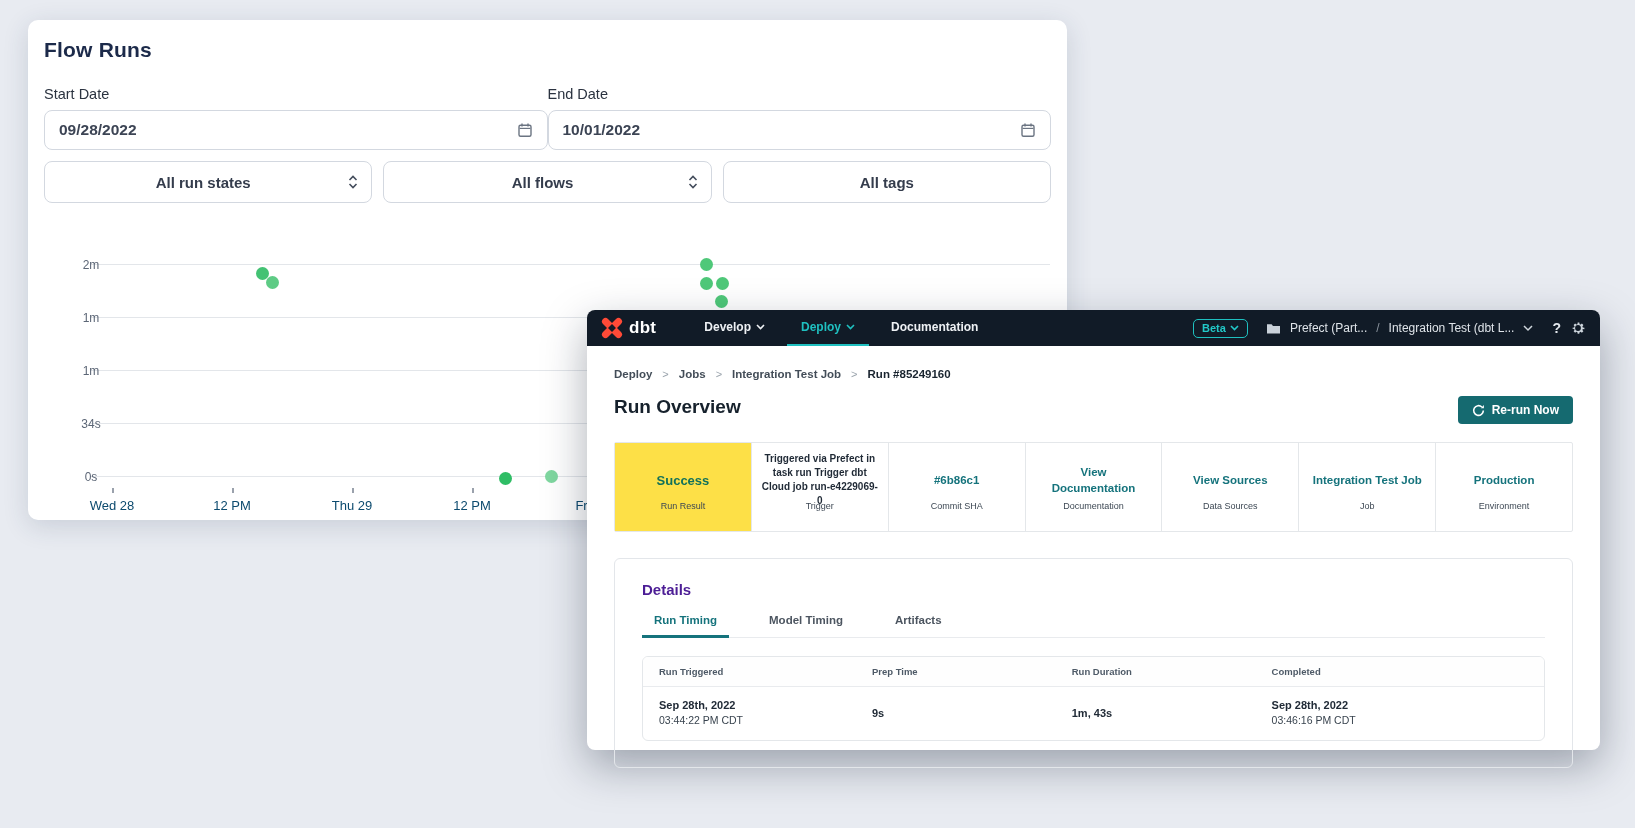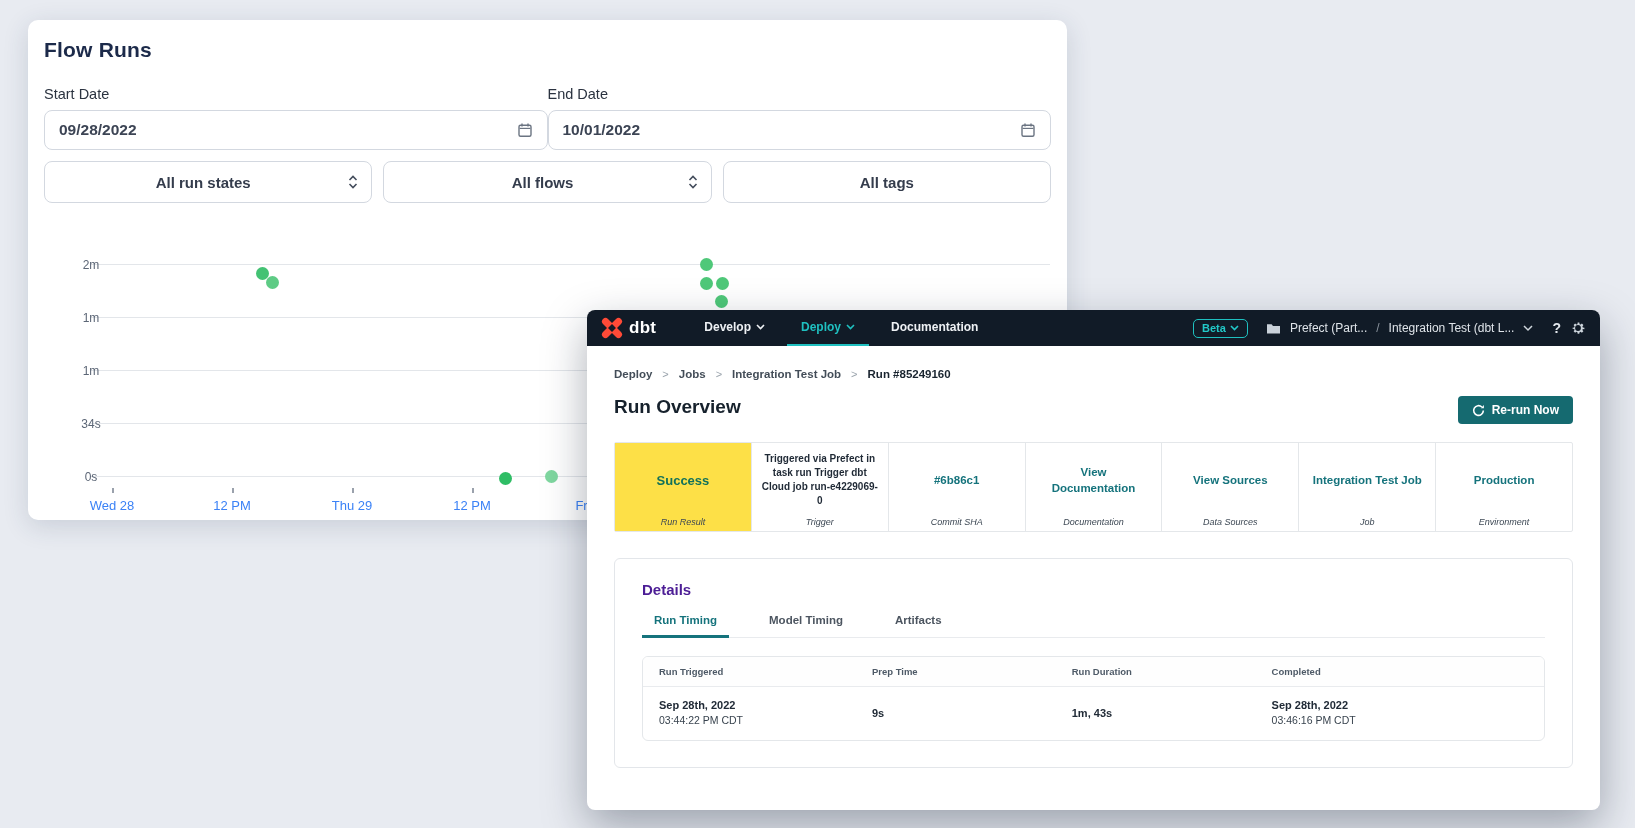--- a/index.html
+++ b/index.html
@@ -20,25 +20,25 @@
   .pf-selectrow { display:flex; gap:11px; margin-top:11px;text-align:center; }
   .pf-select { flex:1; height:42px; border:1px solid #d3d8e0; border-radius:8px; background:#fff;
     display:flex; align-items:center; padding:0 13px; }
   .pf-select .val { font-size:15px; font-weight:bold; color:#343c4c; flex:1; }
 
   
   .pf-chart { position:absolute; left:0; top:228px; right:0; bottom:0; }
   .grid-line { position:absolute; left:62px; width:960px; height:1px; background:#e3e6ea; }
   .y-lab { position:absolute; left:0; width:52px; text-align:center; font-size:12px; color:#5c6676; transform:translateY(-6px);margin-left:37px; }
   .x-tick { position:absolute; top:240px; width:2px; height:5px; background:#9aa1ac; }
-  .x-lab { position:absolute; top:250px; width:70px; margin-left:-35px; text-align:center; font-size:13px; color:#3b82f6; }
+  .x-lab { position:absolute; top:250px; width:70px; margin-left:-35px; text-align:center; font-size:13px; color:#0c4a6e; }
   .dot { position:absolute; width:13px; height:13px; border-radius:50%; }
 
   
-  .dbt-window { position:absolute; left:587px; top:310px; width:1013px; height:500px;
+  .dbt-window { position:absolute; left:587px; top:310px; width:1013px; height:440px;
     background:#fff; border-radius:8px; box-shadow:0 16px 44px rgba(15,25,45,.35); z-index:2; }
   .dbt-nav { height:36px; background:#111b27; border-radius:8px 8px 0 0; display:flex; align-items:center; padding:0 14px; }
   .dbt-logo { display:flex; align-items:center; gap:6px; }
   .dbt-logo .word { color:#fff; font-size:17px; font-weight:bold; letter-spacing:.3px; }
   .dbt-links { display:flex; margin-left:34px; height:36px;gap:8px; }
   .dbt-link { display:flex; align-items:center; gap:5px; padding:0 14px; height:36px;
     font-size:12px; font-weight:bold; color:#eef1f4; border-bottom:2px solid transparent; cursor:default; }
   .dbt-link.active { color:#1fc0c0; border-bottom-color:#1fc0c0; }
   .dbt-spacer { flex:1; }
   .beta-chip { display:flex; align-items:center; gap:4px; border:1px solid #1fc0c0; color:#22c8c8;
@@ -59,21 +59,21 @@
 
   .cards { display:flex; margin-top:18px; border:1px solid #e4e7ea; border-radius:2px; }
   .card { flex:1; position:relative; min-height:88px; border-right:1px solid #e4e7ea;
     display:flex; align-items:center; justify-content:center; text-align:center; padding:8px 8px 22px; }
   .card:last-child { border-right:none; }
   .card.success { background:#fde047; }
   .card .v-success { font-size:13px; font-weight:bold; color:#12715a; }
   .card .v-text { font-size:10px; font-weight:bold; color:#1f2935; line-height:1.4; max-width:118px; }
   .card .v-link { font-size:11.5px; font-weight:bold; color:#15737c; line-height:1.4; cursor:pointer; }
   .card:nth-child(4) .v-link { max-width:86px; }
-  .card-sub { position:absolute; bottom:4px; left:0; right:0; text-align:center; font-size:9px; color:#3d4854;font-style:italic; }
+  .card-sub { position:absolute; bottom:20px; left:0; right:0; text-align:center; font-size:9px; color:#3d4854; }
 
   .details { margin-top:26px; border:1px solid #e3e6ea; border-radius:6px; padding:22px 27px 26px; }
   .details-title { font-size:15px; font-weight:bold; color:#4c1d95; }
   .tabs { display:flex; gap:28px; margin-top:16px; border-bottom:1px solid #e9ebee; }
   .tab { padding:0 12px 9px; font-size:11.5px; font-weight:bold; color:#4c5560;
     border-bottom:3px solid transparent; margin-bottom:-1px; cursor:pointer; }
   .tab.active { color:#15737c; border-bottom-color:#15737c; }
   .run-table { margin-top:18px; border:1px solid #e4e7ea; border-radius:6px; overflow:hidden; }
   .rt-head { display:grid; grid-template-columns:24.5% 23% 23% 29.5%; padding:9px 16px; border-bottom:1px solid #e9ebee; background:#fefefe; }
   .rt-head span { font-size:9.5px; font-weight:bold; color:#4e5a67; }

